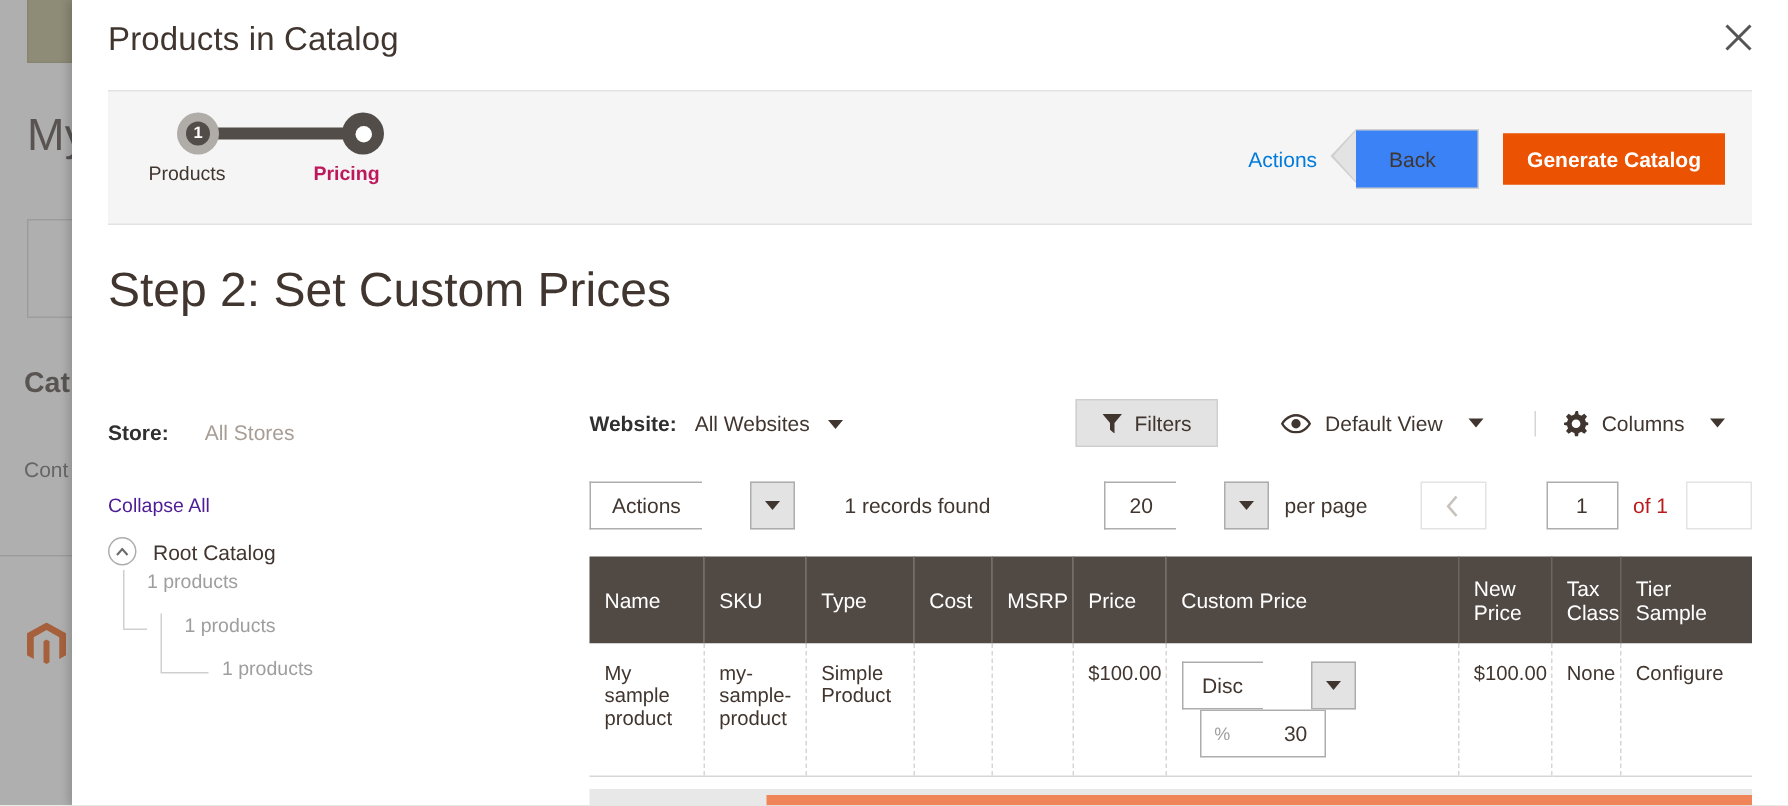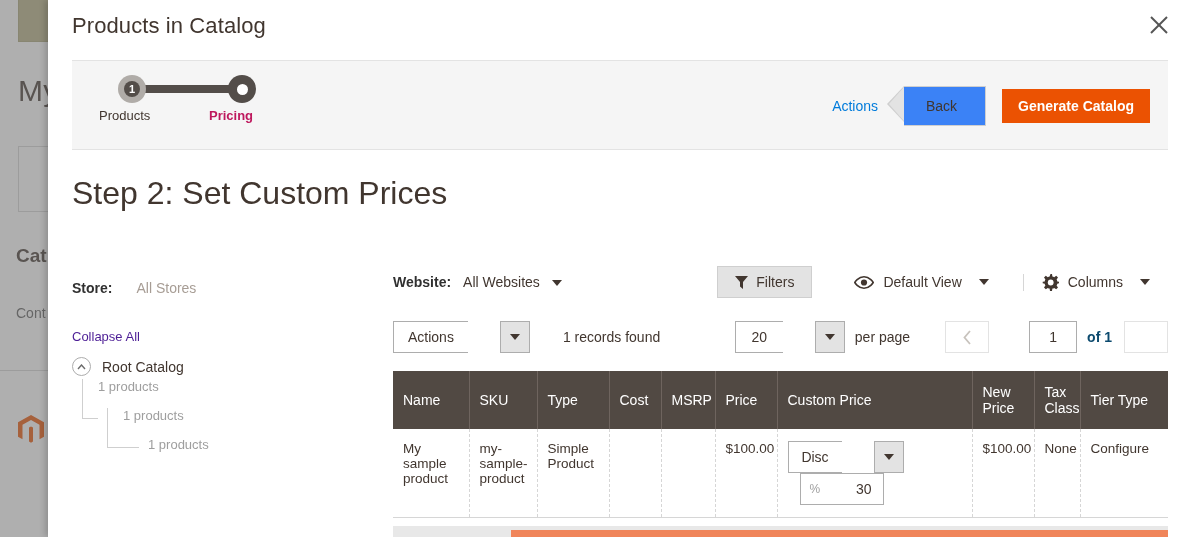--- a/index.html
+++ b/index.html
@@ -282,21 +282,21 @@
     border: 1px solid #e3e3e3; background: #fff;
     display: flex; align-items: center; justify-content: center;
     cursor: pointer;
   }
   .page-num {
     width: 48px; height: 32px;
     border: 1px solid #adadad; background: #fff;
     text-align: center; font-size: 14px; color: #41362f;
     font-family: "Liberation Sans", sans-serif;
   }
-  .of-text { font-size: 14px; color: #0c4a6e; margin: 0 12px 0 10px; font-weight: bold; }
+  .of-text { font-size: 14px; color: #b91c1c; margin: 0 12px 0 10px; }
 
   
   #grid-wrap { margin-top: 8px; position: relative; }
   table.grid {
     border-collapse: collapse; width: 100%; table-layout: fixed;
   }
   table.grid th {
     background: #514943; color: #ffffff;
     font-size: 14px; font-weight: normal; text-align: left;
     padding: 13px 10px; vertical-align: middle;
@@ -532,21 +532,21 @@
             <tr>
               <th>Name</th>
               <th>SKU</th>
               <th>Type</th>
               <th>Cost</th>
               <th>MSRP</th>
               <th>Price</th>
               <th>Custom Price</th>
               <th>New Price</th>
               <th>Tax Class</th>
-              <th>Tier Type</th>
+              <th>Tier Sample</th>
             </tr>
           </thead>
           <tbody>
             <tr>
               <td>My sample product</td>
               <td>my-sample-product</td>
               <td>Simple Product</td>
               <td></td>
               <td></td>
               <td>$100.00</td>

